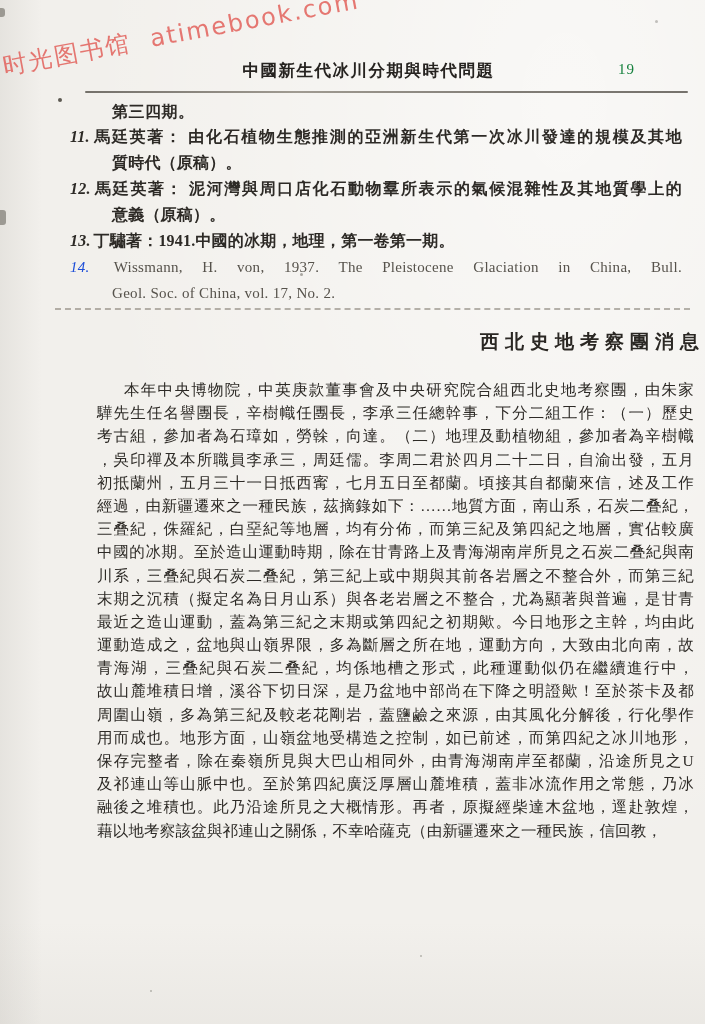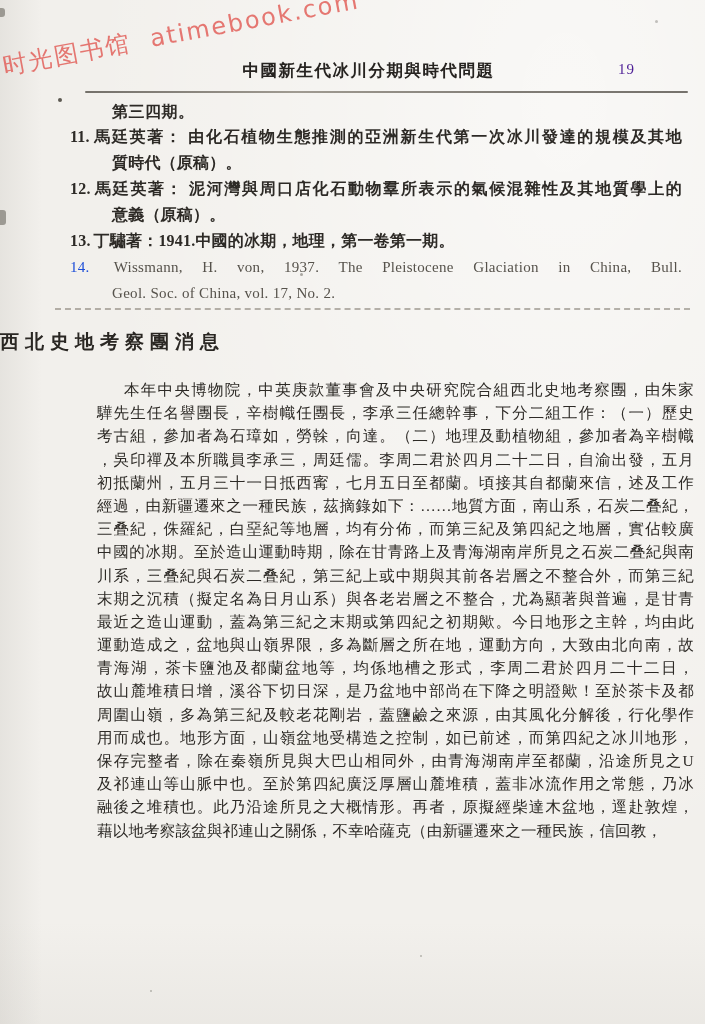--- a/index.html
+++ b/index.html
@@ -18,42 +18,42 @@
     transform:rotate(-10.5deg);transform-origin:0 100%;
     font-family:"DejaVu Sans",sans-serif;
     font-size:24px;letter-spacing:2px;word-spacing:10px;
     color:rgba(226,96,90,.85);z-index:5;
   }
   .header{position:absolute;top:60px;left:0;width:100%;height:22px;}
   .header-title{
     display:block;text-align:center;transform:translateX(16px);
     font-weight:bold;font-size:16.5px;letter-spacing:1.5px;color:#262320;
   }
-  .page-number{position:absolute;right:70px;top:1px;font-size:15px;letter-spacing:1px;color:#4c1d95;}
+  .page-number{position:absolute;right:70px;top:1px;font-size:15px;letter-spacing:1px;color:#15803d;}
   .header-rule{
     position:absolute;top:91px;left:85px;width:603px;height:2px;
     background:linear-gradient(90deg,#4a463f,#837d72 35%,#5a554d 70%,#4a463f);
     opacity:.75;border-radius:1px;
   }
   .leading-line{position:absolute;top:102px;left:112px;font-size:16px;font-weight:bold;letter-spacing:.5px;}
   .ref-list{position:absolute;top:124px;left:85px;width:597px;font-size:16px;line-height:26px;font-weight:bold;letter-spacing:.2px;}
   .ref-line{min-height:26px;}
   .ref-line.first{margin-left:-15px;}
   .ref-line.cont{margin-left:27px;}
   .ref-line.full{text-align:justify;text-align-last:justify;}
-  .ref-num{margin-right:3px;}
+  .ref-num{margin-right:3px;font-style:italic;}
   .ref-line.latin{font-weight:normal;color:#56524b;font-size:15px;letter-spacing:.3px;}
   .ref-line.latin .ref-num{margin-right:24px;color:#1d4ed8;}
   .separator{
     position:absolute;top:308px;left:55px;width:635px;height:0;
     border-top:2px dashed rgba(125,119,108,.55);
   }
   .article-title{
     position:absolute;top:329px;left:0;width:100%;margin:0;
-    text-align:left;font-size:19px;font-weight:bold;letter-spacing:6px;color:#2a2723;
+    text-align:right;font-size:19px;font-weight:bold;letter-spacing:6px;color:#2a2723;
   }
   .article-body{
     position:absolute;top:378px;left:85px;width:597px;
     font-size:15.5px;line-height:23.2px;letter-spacing:.2px;color:#2d2a26;margin-left:12px;
   }
   .body-line{text-align:justify;text-align-last:justify;height:23.2px;overflow:visible;}
   .body-line.first{text-indent:27px;}
   .body-line.last{text-align-last:left;}
   .speck{position:absolute;background:#5d5952;border-radius:50%;}
   .edge-mark{position:absolute;background:#6b675f;opacity:.6;border-radius:0 3px 3px 0;}
@@ -93,21 +93,21 @@
       <div class="body-line">考古組，參加者為石璋如，勞榦，向達。（二）地理及動植物組，參加者為辛樹幟</div>
       <div class="body-line">，吳印禪及本所職員李承三，周廷儒。李周二君於四月二十二日，自渝出發，五月</div>
       <div class="body-line">初抵蘭州，五月三十一日抵西寗，七月五日至都蘭。頃接其自都蘭來信，述及工作</div>
       <div class="body-line">經過，由新疆遷來之一種民族，茲摘錄如下：……地質方面，南山系，石炭二叠紀，</div>
       <div class="body-line">三叠紀，侏羅紀，白堊紀等地層，均有分佈，而第三紀及第四紀之地層，實佔較廣</div>
       <div class="body-line">中國的冰期。至於造山運動時期，除在甘青路上及青海湖南岸所見之石炭二叠紀與南</div>
       <div class="body-line">川系，三叠紀與石炭二叠紀，第三紀上或中期與其前各岩層之不整合外，而第三紀</div>
       <div class="body-line">末期之沉積（擬定名為日月山系）與各老岩層之不整合，尤為顯著與普遍，是甘青</div>
       <div class="body-line">最近之造山運動，蓋為第三紀之末期或第四紀之初期歟。今日地形之主幹，均由此</div>
       <div class="body-line">運動造成之，盆地與山嶺界限，多為斷層之所在地，運動方向，大致由北向南，故</div>
-      <div class="body-line">青海湖，茶卡鹽池及都蘭盆地等，均係地槽之形式，李周二君於四月二十二日，</div>
+      <div class="body-line">青海湖，三叠紀與石炭二叠紀，均係地槽之形式，此種運動似仍在繼續進行中，</div>
       <div class="body-line">故山麓堆積日增，溪谷下切日深，是乃盆地中部尚在下降之明證歟！至於茶卡及都</div>
       <div class="body-line">周圍山嶺，多為第三紀及較老花剛岩，蓋鹽鹼之來源，由其風化分解後，行化學作</div>
       <div class="body-line">用而成也。地形方面，山嶺盆地受構造之控制，如已前述，而第四紀之冰川地形，</div>
       <div class="body-line">保存完整者，除在秦嶺所見與大巴山相同外，由青海湖南岸至都蘭，沿途所見之U</div>
       <div class="body-line">及祁連山等山脈中也。至於第四紀廣泛厚層山麓堆積，蓋非冰流作用之常態，乃冰</div>
       <div class="body-line">融後之堆積也。此乃沿途所見之大概情形。再者，原擬經柴達木盆地，逕赴敦煌，</div>
       <div class="body-line last">藉以地考察該盆與祁連山之關係，不幸哈薩克（由新疆遷來之一種民族，信回教，</div>
     </div>
 
   <div class="speck" style="left:58px;top:98px;width:4px;height:4px;"></div>

